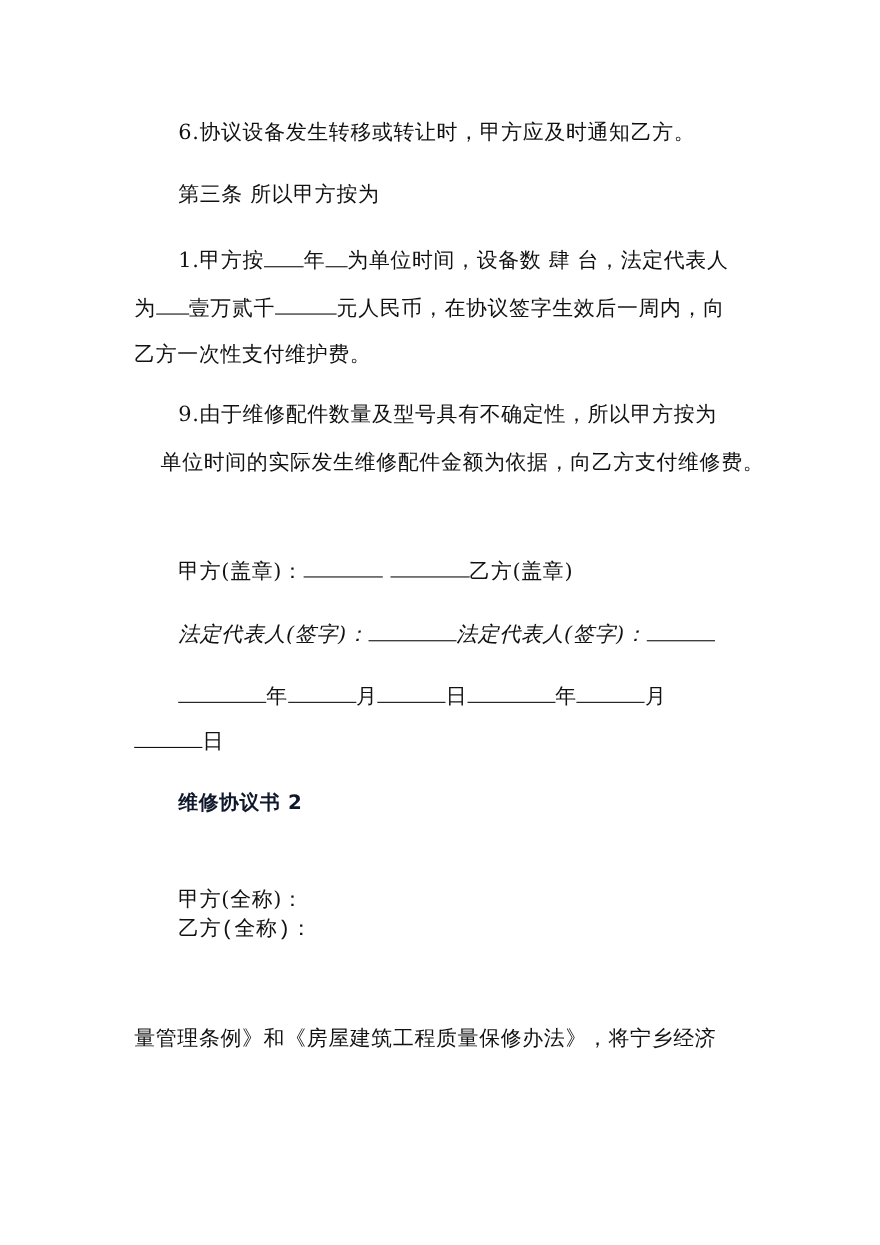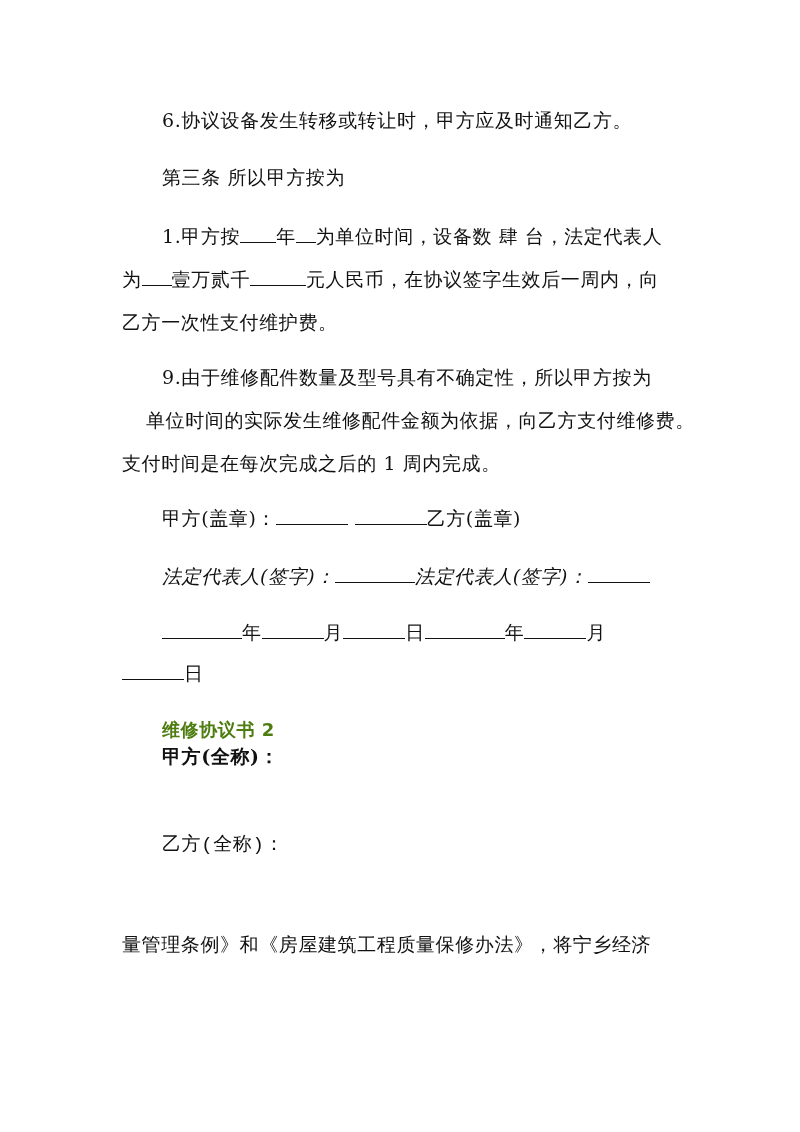--- a/index.html
+++ b/index.html
@@ -28,21 +28,21 @@
       white-space: nowrap;
       letter-spacing: 0.6px;
     }
     .u {
       display: inline-block;
       border-bottom: 1.3px solid #111;
       height: 18px;
       vertical-align: baseline;
     }
     .heading {
-      color: #4d7c0f;
+      color: #0f172a;
       font-family: "DejaVu Sans", "Liberation Sans", sans-serif;
       font-weight: bold;
       font-size: 18px;
     }
   </style>
 </head>
 <body>
 
 <div class="page">
 
@@ -65,23 +65,20 @@
   <div class="line" style="left:122px; top:310px;">
     <span>乙方一次性支付维护费。</span>
   </div>
 
   <div class="line" style="left:162px; top:365px;">
     <span>9.由于维修配件数量及型号具有不确定性，所以甲方按为</span>
   </div>
   <div class="line" style="left:122px; top:408px;margin-left:24px;">
     <span>单位时间的实际发生维修配件金额为依据，向乙方支付维修费。</span>
   </div>
-  <div class="line" style="left:122px; top:451px;">
-    <span>支付时间是在每次完成之后的 1 周内完成。</span>
-  </div>
 
   <div class="line" style="left:162px; top:506px;">
     <span>甲方(盖章)：</span><span class="u" style="width:72px;"></span>&nbsp;<span class="u" style="width:72px;"></span><span>乙方(盖章)</span>
   </div>
 
   <div class="line" style="left:162px; top:564px;font-style:italic;">
     <span>法定代表人(签字)：</span><span class="u" style="width:80px;"></span><span>法定代表人(签字)：</span><span class="u" style="width:62px;"></span>
   </div>
 
   <div class="line" style="left:162px; top:620px;">
@@ -89,21 +86,21 @@
   </div>
 
   <div class="line" style="left:122px; top:661px;">
     <span class="u" style="width:62px;"></span><span>日</span>
   </div>
 
   <div class="line heading" style="left:162px; top:718px;">
     <span>维修协议书 2</span>
   </div>
 
-  <div class="line" style="left:162px; top:744px;font-weight:bold;">
+  <div class="line" style="left:162px; top:806px;">
     <span>甲方(全称)：</span>
   </div>
 
   <div class="line" style="left:162px; top:833px;font-family:Liberation Mono, monospace;">
     <span>乙方(全称)：</span>
   </div>
 
   <div class="line" style="left:122px; top:932px;">
     <span>量管理条例》和《房屋建筑工程质量保修办法》，将宁乡经济</span>
   </div>

